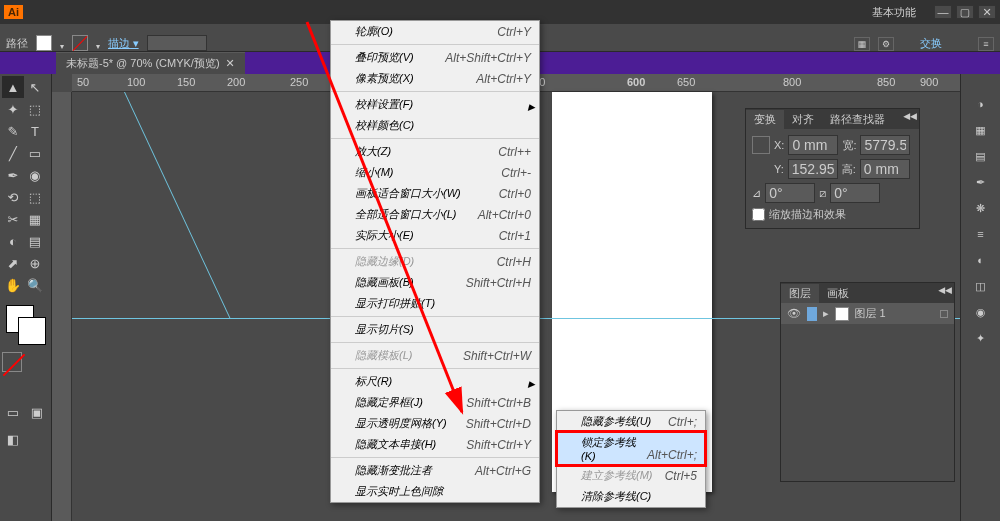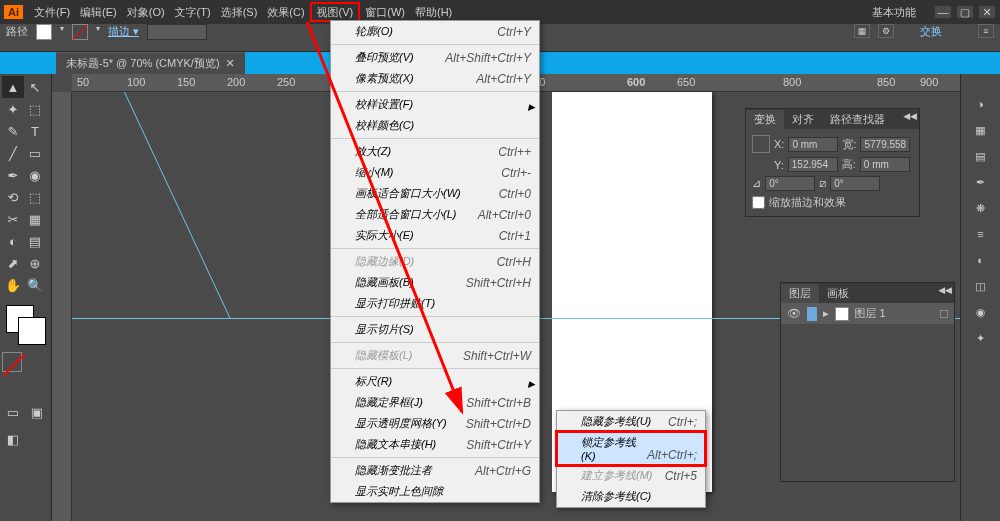--- a/index.html
+++ b/index.html
@@ -3,25 +3,25 @@
 <meta charset="utf-8">
 <style>
 * { margin: 0; padding: 0; box-sizing: border-box; font-family: "Microsoft YaHei", sans-serif; font-size: 11px; }
 body { background: #4a4a4a; width: 1000px; height: 521px; overflow: hidden; position: relative; }
 .titlebar { height: 20px; background: #323232; display: flex; align-items: center; color: #ccc; padding: 12px 4px; }
 .logo { background: #ff7300; color: #4a2500; font-weight: bold; padding: 1px 4px; margin-right: 6px; }
 .menu-item { padding: 2px 5px; cursor: pointer; }
 .menu-item.highlighted { border: 2px solid #ff0000; }
 .right-controls { margin-left: auto; display: flex; gap: 4px; align-items: center; }
 .win-btn { width: 18px; height: 14px; background: #4a4a4a; border: 1px solid #333; display: flex; align-items: center; justify-content: center; color: #ccc; cursor: pointer; }
-.control-bar { height: 28px; background: #4a4a4a; border-bottom: 1px solid #2a2a2a; display: flex; align-items: flex-start; padding: 0 6px; gap: 8px; color: #ccc; }
+.control-bar { height: 28px; background: #4a4a4a; border-bottom: 1px solid #2a2a2a; display: flex; align-items: flex-end; padding: 0 6px; gap: 8px; color: #ccc; }
 .control-field { background: #5a5a5a; border: 1px solid #333; padding: 1px 4px; width: 60px; color: #ccc; }
 .swatch { width: 16px; height: 16px; }
 .dropdown-arrow { font-size: 8px; }
-.tab-bar { height: 22px; background: #0ea5e9; display: flex; align-items: flex-start; padding-left: 56px; }
+.tab-bar { height: 22px; background: #4c1d95; display: flex; align-items: flex-start; padding-left: 56px; }
 .doc-tab { background: #4a4a4a; padding: 3px 10px; color: #ccc; border-top: 1px solid #5a5a5a; display: flex; gap: 6px; align-items: center; }
 .workspace { position: relative; height: 451px; display: flex; }
 .toolbox { width: 52px; background: #4a4a4a; border-right: 1px solid #2a2a2a; display: flex; flex-wrap: wrap; padding: 2px; gap: 1px; align-content: flex-start; }
 .tool { width: 22px; height: 22px; display: flex; align-items: center; justify-content: center; color: #ccc; cursor: pointer; font-size: 13px; }
 .tool.selected { background: #2a2a2a; }
 .color-swatches { margin-top: 4px; position: relative; width: 48px; height: 44px; }
 .fg-color { position: absolute; width: 28px; height: 28px; background: #fff; border: 1px solid #000; left: 4px; top: 4px; }
 .bg-color { position: absolute; width: 28px; height: 28px; background: #fff; border: 1px solid #000; left: 16px; top: 16px; }
 .no-color { position: absolute; width: 24px; height: 24px; border: 1px solid #888; }
 .no-color::after { content: ''; position: absolute; width: 30px; height: 2px; background: red; transform: rotate(-45deg); top: 11px; left: -4px; }
@@ -44,37 +44,36 @@
 .menu-row .submenu-arrow { position: absolute; right: 4px; font-size: 9px; }
 .menu-sep { height: 1px; background: #ccc; margin: 2px 0; }
 
 .panel { position: absolute; background: #4a4a4a; border: 1px solid #2a2a2a; color: #ccc; }
 .panel-tabs { display: flex; background: #3a3a3a; height: 20px; align-items: center; }
 .panel-tab { padding: 2px 8px; cursor: pointer; }
 .panel-tab.active { background: #4a4a4a; }
 .panel-body { padding: 6px; }
 .transform-panel { left: 745px; top: 108px; width: 175px; }
 .transform-row { display: flex; align-items: center; gap: 4px; margin-bottom: 4px; }
-.tf-field { background: #5a5a5a; border: 1px solid #333; padding: 1px 3px; width: 50px; color: #ccc; font-size: 10px; }
+.tf-field { background: #5a5a5a; border: 1px solid #333; padding: 1px 3px; width: 50px; color: #ccc; font-size: 14px; }
 .chk { display: flex; align-items: center; gap: 4px; font-size: 10px; }
 .layers-panel { left: 780px; top: 282px; width: 175px; height: 200px; }
 .layer-row { display: flex; align-items: center; padding: 3px 6px; background: #5a5a5a; gap: 6px; }
 .layer-color { width: 10px; height: 14px; background: #6fa8dc; }
 .layer-thumb { width: 14px; height: 14px; background: #fff; border: 1px solid #888; }
 
 .red-arrow { position: absolute; z-index: 200; pointer-events: none; }
 .collapse-btn { position: absolute; right: 2px; top: 2px; font-size: 9px; color: #ccc; cursor: pointer; }
 .mini-btn { width: 16px; height: 14px; border: 1px solid #666; display: inline-flex; align-items: center; justify-content: center; cursor: pointer; font-size: 9px; }
 </style>
 </head>
 <body>
 
 <div class="titlebar">
   <span class="logo">Ai</span>
-  <span id="menus"><span class="menu-item">文件(F)</span><span class="menu-item">编辑(E)</span><span class="menu-item">对象(O)</span><span class="menu-item">文字(T)</span><span class="menu-item">选择(S)</span><span class="menu-item">效果(C)</span><span class="menu-item highlighted">视图(V)</span><span class="menu-item">窗口(W)</span><span class="menu-item">帮助(H)</span></span>
   <div class="right-controls">
     <span>基本功能</span>
     <span style="width:10px"></span>
     <span class="win-btn">—</span>
     <span class="win-btn">▢</span>
     <span class="win-btn">✕</span>
   </div>
 </div>
 
 <div class="control-bar">
@@ -141,21 +140,21 @@
     </div>
     <div class="tool" style="margin-top:4px">◧</div>
   </div>
 
   <div class="canvas-area">
     <div class="ruler-h" id="ruler-h">
         <span style="left: 5px;">50</span>
         <span style="left: 55px;">100</span>
         <span style="left: 105px;">150</span>
         <span style="left: 155px;">200</span>
-        <span style="left: 205px; text-align: center;">250</span>
+        <span style="left: 218px; text-align: center;">250</span>
         <span style="left: 455px;">500</span>
         <span style="left: 505px; margin-top: 40px;">550</span>
         <span style="left: 555px; font-weight: bold;">600</span>
         <span style="left: 605px;">650</span>
         <span style="left: 711px;">800</span>
         <span style="left: 805px;">850</span>
         <span style="left: 848px;">900</span>
       </div>
     <div class="ruler-v"></div>
     <div class="artboard"></div>

